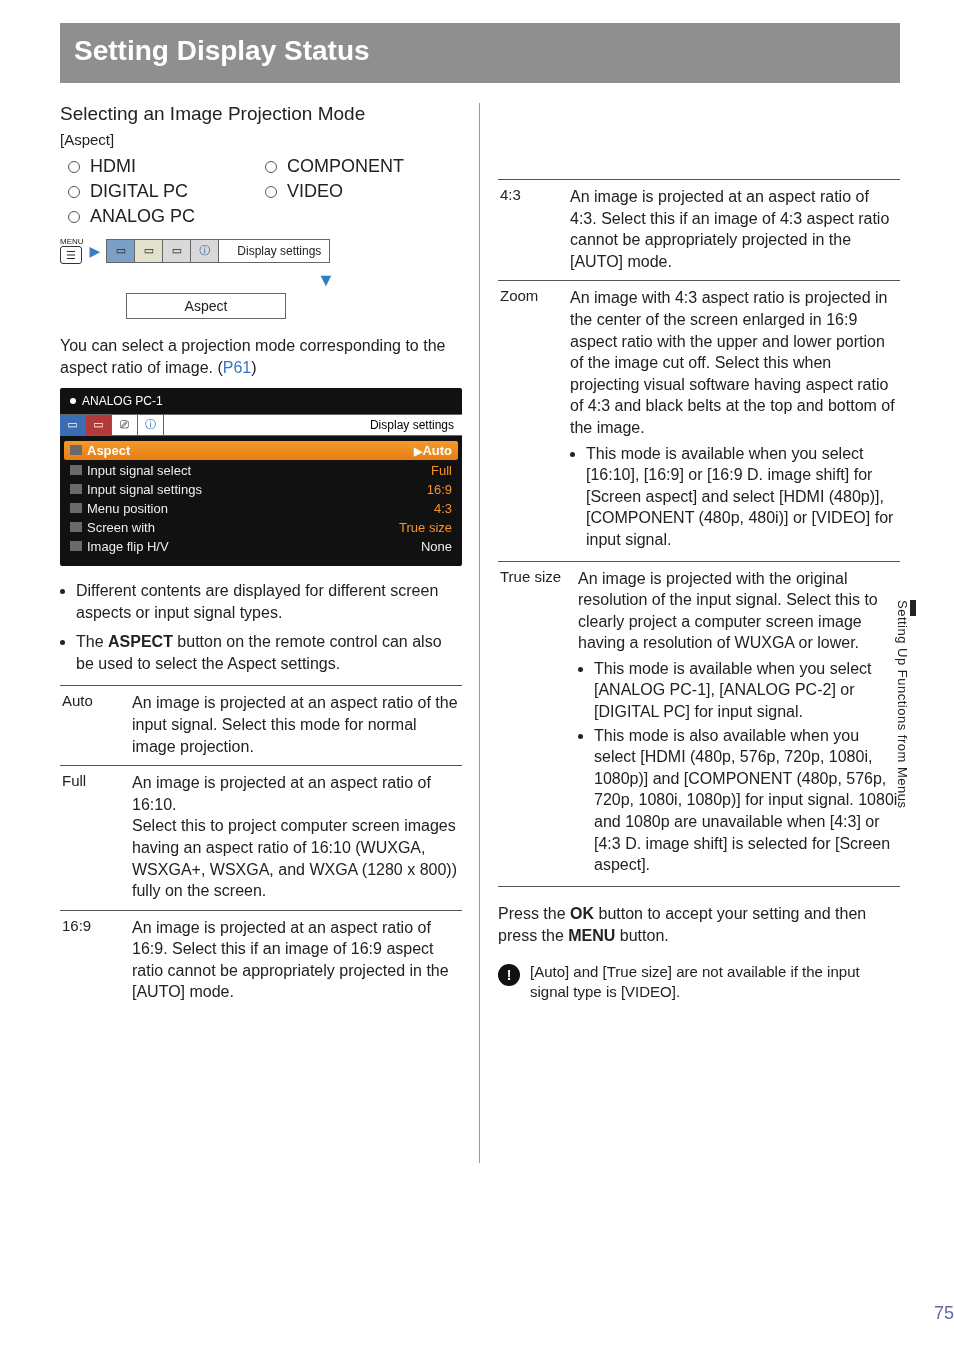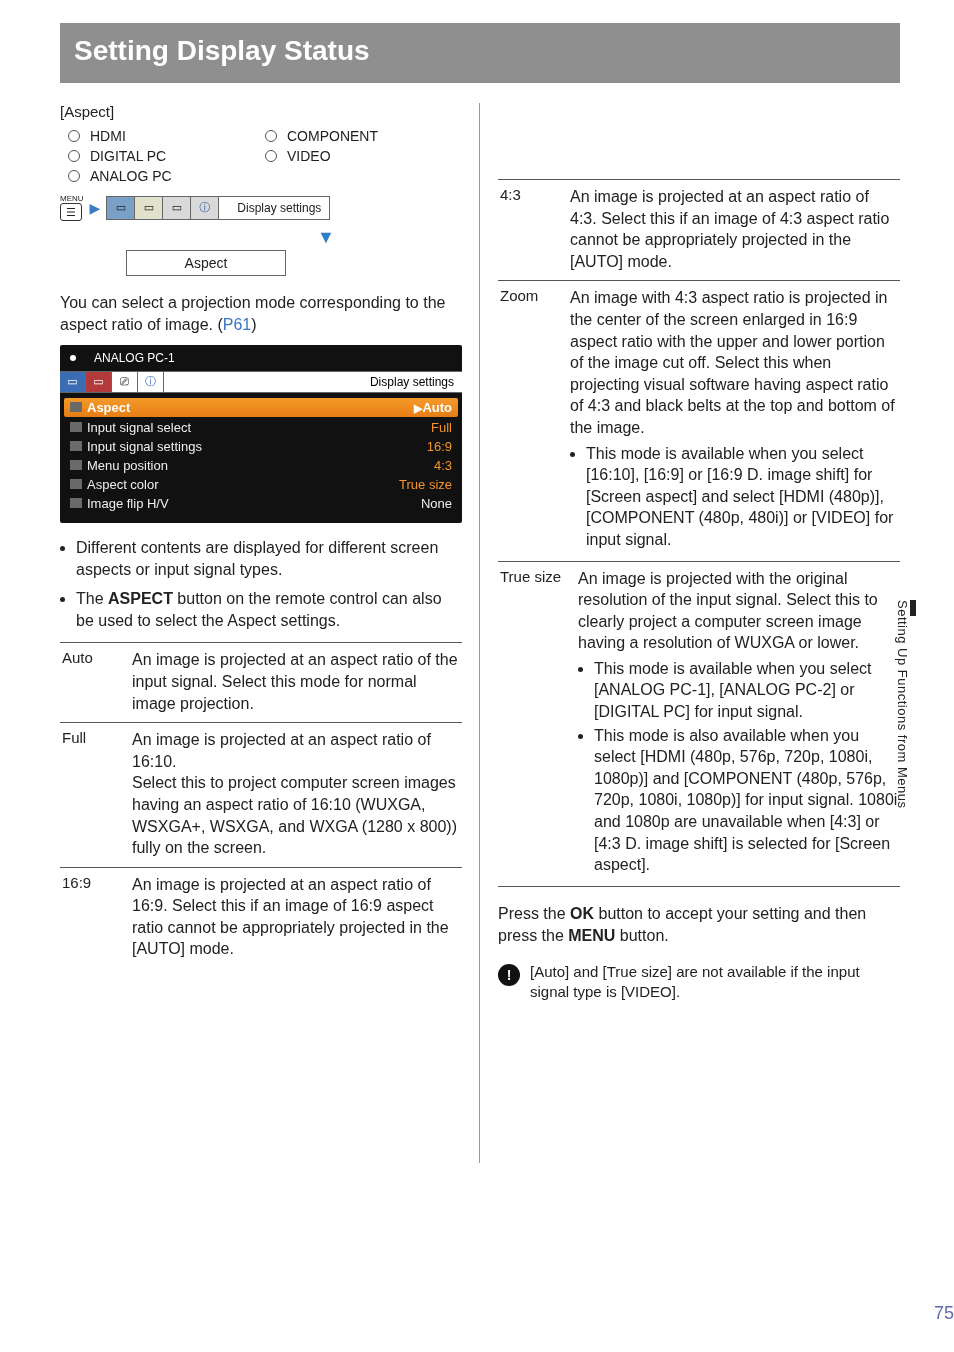--- a/index.html
+++ b/index.html
@@ -4,40 +4,40 @@
 <style>
   * { box-sizing: border-box; margin: 0; padding: 0; }
   body { font-family: Arial, Helvetica, sans-serif; font-size: 14px; color: #222; width: 954px; height: 1352px; position: relative; background: #fff; }
   .page { padding: 23px 54px 0 60px; }
   .title-bar { background: #8f8f8f; color: #fff; font-size: 28px; font-weight: bold; padding: 12px 14px 16px 14px; margin-bottom: 20px; }
   .columns { display: flex; gap: 36px; }
   .col { width: 50%; position: relative; }
   .col-left::after { content:""; position:absolute; top:0; right:-18px; width:1px; height:1060px; background:#999; }
   .sub-h { font-size: 19px; margin-bottom: 6px; }
   .bracket { font-size: 15px; margin-bottom: 8px; }
-  .radio-grid { display: grid; grid-template-columns: 1fr 1fr; row-gap: 4px; font-size: 14px; margin-bottom: 10px; margin-left: 8px; }
+  .radio-grid { display: grid; grid-template-columns: 1fr 1fr; row-gap: 4px; font-size: 18px; margin-bottom: 10px; margin-left: 8px; }
   .radio-item { display: flex; align-items: center; gap: 10px; }
   .radio { width: 12px; height: 12px; border: 1px solid #555; border-radius: 50%; }
   .menu-path { display: flex; align-items: center; gap: 6px; margin: 8px 0 6px 0; }
   .menu-icon { font-size: 9px; text-align:center; }
   .menu-icon .box { width: 22px; height: 18px; border:1px solid #333; border-radius:3px; display:flex; align-items:center; justify-content:center; font-size:11px; }
   .tri { color:#3a7dc2; }
   .tab-strip { display:flex; border:1px solid #666; height:24px; }
   .tab-strip .t { width:28px; border-right:1px solid #666; display:flex; align-items:center; justify-content:center; font-size:11px; }
   .tab-strip .t1 { background:#7aa0c8; }
   .tab-strip .t2 { background:#e2e2cc; }
   .tab-strip .t3 { background:#d9d9d9; }
   .tab-strip .t4 { background:#d9d9d9; color:#2a5ea8; }
   .tab-strip .lbl { padding:0 8px; display:flex; align-items:center; font-size:12px; min-width:110px; justify-content:flex-end; }
   .arrow-down { color:#2f7fc4; font-size:18px; text-align:center; margin:2px 0; margin-left:130px; }
   .aspect-box { border:1px solid #666; width:160px; text-align:center; font-size:14px; padding:4px 0; margin-left:66px; margin-bottom:16px; }
   .para { font-size:16px; line-height:1.4; margin-bottom:8px; }
   .link { color:#3a74c4; }
   .osd { background:#111; color:#eee; font-size:13px; border-radius:2px; margin-bottom:14px; }
-  .osd-title { padding:6px 10px; color:#fff; font-size:12px; display:flex; align-items:center; gap:18px; }
+  .osd-title { padding:6px 10px; color:#fff; font-size:12px; display:flex; align-items:center; gap:6px; }
   .osd-title .dot{ width:6px; height:6px; background:#fff; border-radius:50%; display:inline-block; }
   .osd-tabs { background:#fff; color:#000; display:flex; align-items:center; border-top:1px solid #666; border-bottom:1px solid #666; height:22px; }
   .osd-tabs .ot{ width:26px; height:100%; display:flex; align-items:center; justify-content:center; border-right:1px solid #666; font-size:11px; }
   .osd-tabs .otlbl{ flex:1; text-align:right; padding-right:8px; font-size:12px; }
   .osd-rows { padding:4px 10px 10px 10px; }
   .osd-row { display:flex; justify-content:space-between; padding:2px 0; }
   .osd-row.sel { background: linear-gradient(#f59a2a,#e57e14); color:#fff; border-radius:2px; padding:2px 6px; margin:1px -6px; font-weight:bold;}
   .osd-row.sel .rlabel::before{ content:"\25B6 "; color:#fff; font-size:11px; }
   .osd-row .rname { display:flex; align-items:center; gap:5px; }
   .osd-row .ricon { width:12px; height:10px; background:#6a6a6a; display:inline-block; }
@@ -61,20 +61,21 @@
 </style>
 </head>
 <body>
 
 <div class="page">
   <div class="title-bar">Setting Display Status</div>
 
   <div class="columns">
 
     <div class="col col-left">
+      <div class="sub-h">Selecting an Image Projection Mode</div>
       <div class="bracket">[Aspect]</div>
 
       <div class="radio-grid">
         <div class="radio-item">
             <span class="radio"></span>
             <span>HDMI</span>
           </div>
         <div class="radio-item">
             <span class="radio"></span>
             <span>COMPONENT</span>
@@ -151,21 +152,21 @@
           <div class="osd-row o">
               <span class="rname">
                 <span class="ricon"></span>
                 <span>Menu position</span>
               </span>
               <span class="rlabel">4:3</span>
             </div>
           <div class="osd-row o">
               <span class="rname">
                 <span class="ricon"></span>
-                <span>Aspect color</span>
+                <span>Screen with</span>
               </span>
               <span class="rlabel">True size</span>
             </div>
           <div class="osd-row">
               <span class="rname">
                 <span class="ricon"></span>
                 <span>Image flip H/V</span>
               </span>
               <span class="rlabel">None</span>
             </div>

